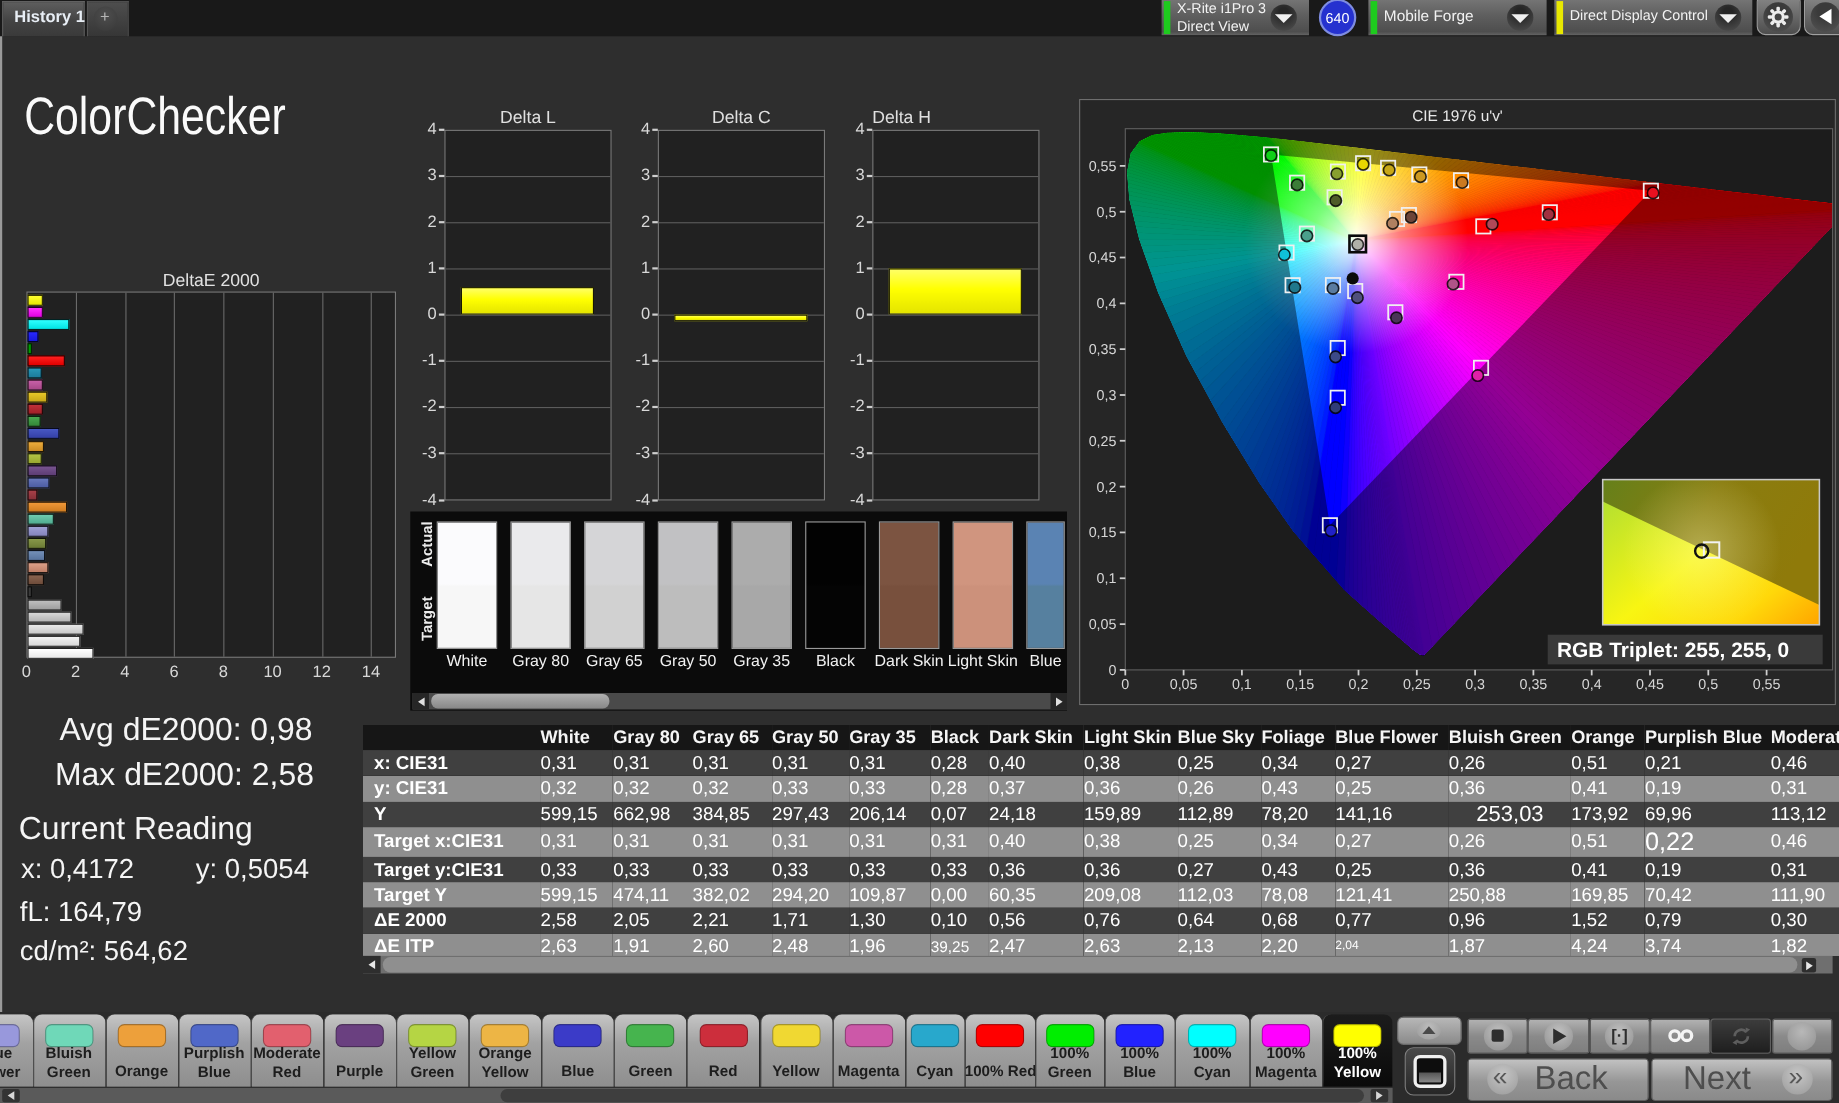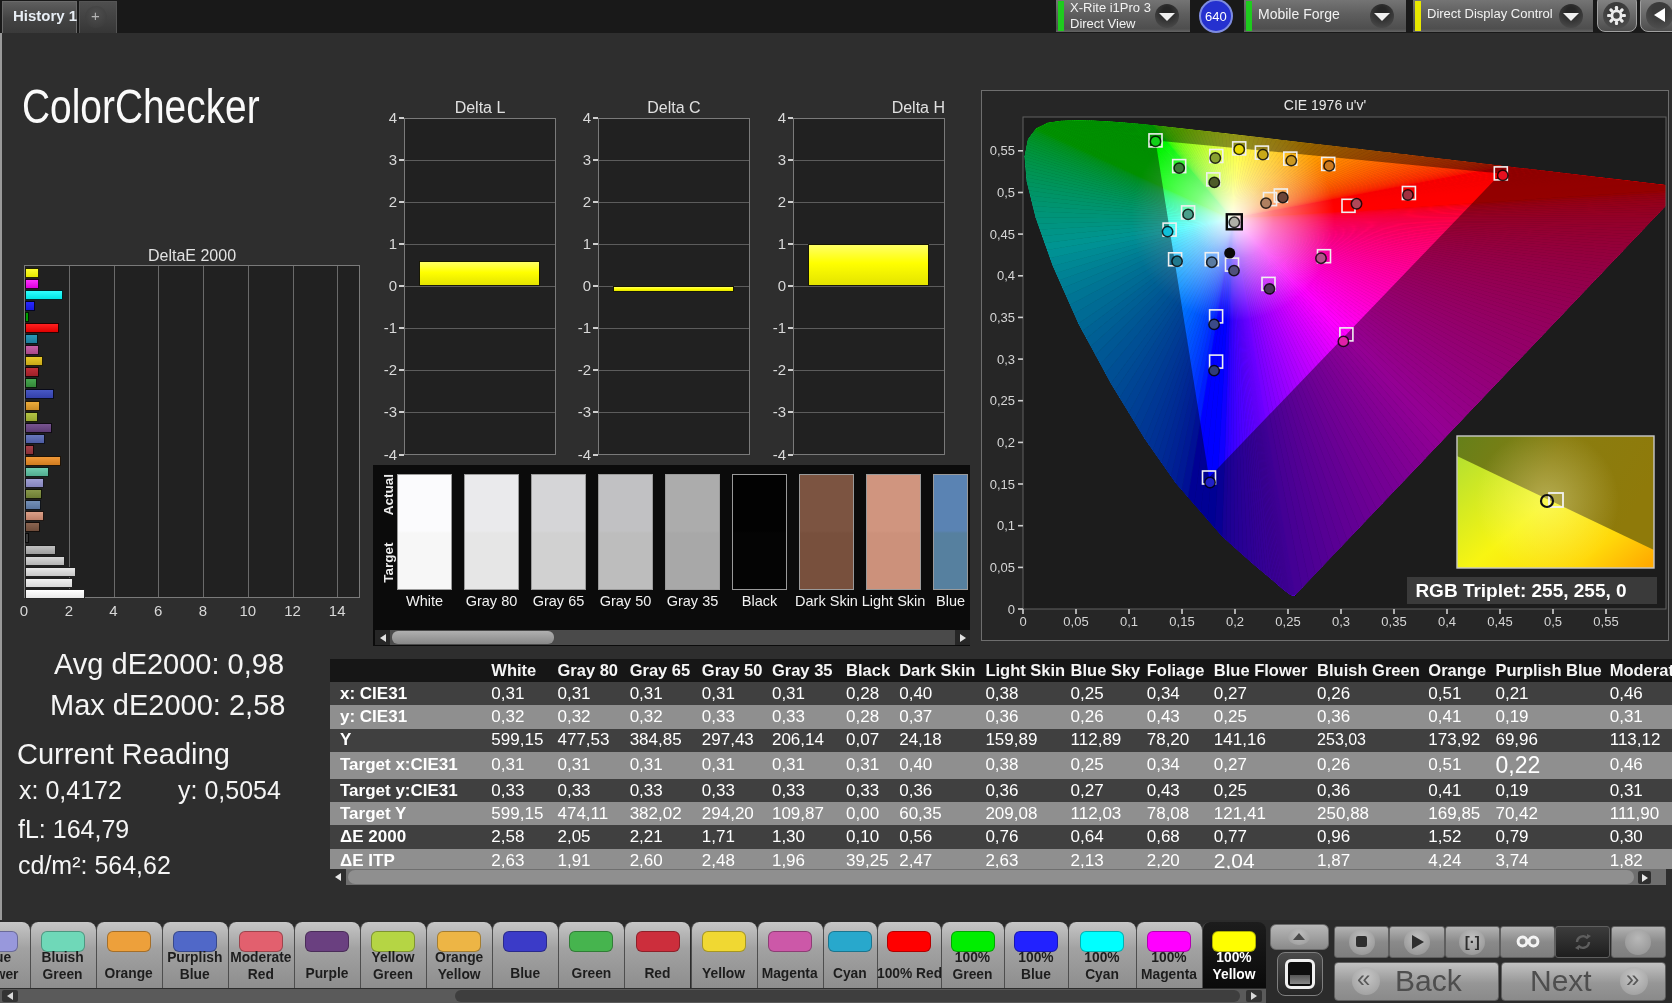--- a/index.html
+++ b/index.html
@@ -157,21 +157,21 @@
 <div class="txt" style="left:565px;top:277.2px;width:26px;text-align:right;font-size:15px;color:#d8d8d8;">0</div>
 <div class="abs" style="left:593px;top:327.3px;width:5px;height:2px;background:#cfcfcf;"></div>
 <div class="txt" style="left:565px;top:319.3px;width:26px;text-align:right;font-size:15px;color:#d8d8d8;">-1</div>
 <div class="abs" style="left:593px;top:369.4px;width:5px;height:2px;background:#cfcfcf;"></div>
 <div class="txt" style="left:565px;top:361.4px;width:26px;text-align:right;font-size:15px;color:#d8d8d8;">-2</div>
 <div class="abs" style="left:593px;top:411.4px;width:5px;height:2px;background:#cfcfcf;"></div>
 <div class="txt" style="left:565px;top:403.4px;width:26px;text-align:right;font-size:15px;color:#d8d8d8;">-3</div>
 <div class="abs" style="left:593px;top:453.5px;width:5px;height:2px;background:#cfcfcf;"></div>
 <div class="txt" style="left:565px;top:445.5px;width:26px;text-align:right;font-size:15px;color:#d8d8d8;">-4</div>
 <div class="abs" style="left:613px;top:286.2px;width:121px;height:5.9px;background:linear-gradient(#ffff66,#ffff00 45%,#e4e400);border:1px solid rgba(0,0,0,.9);box-sizing:border-box;"></div>
-<div class="txt" style="left:793px;top:99px;width:152px;text-align:right;font-size:16px;color:#e0e0e0;">Delta H</div>
+<div class="txt" style="left:793px;top:99px;width:152px;text-align:left;font-size:16px;color:#e0e0e0;">Delta H</div>
 <div class="abs" style="left:793px;top:118px;width:152px;height:337px;background:#212121;border:1px solid #7a7a7a;box-sizing:border-box;"></div>
 <div class="abs" style="left:794px;top:160.1px;width:150px;height:1px;background:#5c5c5c;"></div>
 <div class="abs" style="left:794px;top:202.1px;width:150px;height:1px;background:#5c5c5c;"></div>
 <div class="abs" style="left:794px;top:244.2px;width:150px;height:1px;background:#5c5c5c;"></div>
 <div class="abs" style="left:794px;top:286.2px;width:150px;height:1px;background:#5c5c5c;"></div>
 <div class="abs" style="left:794px;top:328.3px;width:150px;height:1px;background:#5c5c5c;"></div>
 <div class="abs" style="left:794px;top:370.4px;width:150px;height:1px;background:#5c5c5c;"></div>
 <div class="abs" style="left:794px;top:412.4px;width:150px;height:1px;background:#5c5c5c;"></div>
 <div class="abs" style="left:788px;top:117.0px;width:5px;height:2px;background:#cfcfcf;"></div>
 <div class="txt" style="left:760px;top:109.0px;width:26px;text-align:right;font-size:15px;color:#d8d8d8;">4</div>
@@ -872,31 +872,31 @@
           <td style="color:#fff;font-size:17px;padding:0;">0,43</td>
           <td style="color:#fff;font-size:17px;padding:0;">0,25</td>
           <td style="color:#fff;font-size:17px;padding:0;">0,36</td>
           <td style="color:#fff;font-size:17px;padding:0;">0,41</td>
           <td style="color:#fff;font-size:17px;padding:0;">0,19</td>
           <td style="color:#fff;font-size:17px;padding:0;">0,31</td>
         </tr>
         <tr style="height:23.3px;background:#404040;">
           <td style="color:#fff;font-size:17px;font-weight:bold;padding:0 0 0 10px;">Y</td>
           <td style="color:#fff;font-size:17px;padding:0;">599,15</td>
-          <td style="color:#fff;font-size:17px;padding:0;">477,53</td>
+          <td style="color:#fff;font-size:17px;padding:0;">662,98</td>
           <td style="color:#fff;font-size:17px;padding:0;">384,85</td>
           <td style="color:#fff;font-size:17px;padding:0;">297,43</td>
           <td style="color:#fff;font-size:17px;padding:0;">206,14</td>
           <td style="color:#fff;font-size:17px;padding:0;">0,07</td>
           <td style="color:#fff;font-size:17px;padding:0;">24,18</td>
           <td style="color:#fff;font-size:17px;padding:0;">159,89</td>
           <td style="color:#fff;font-size:17px;padding:0;">112,89</td>
           <td style="color:#fff;font-size:17px;padding:0;">78,20</td>
           <td style="color:#fff;font-size:17px;padding:0;">141,16</td>
-          <td style="color:#fff;font-size:16px;padding:0;">253,03</td>
+          <td style="color:#fff;font-size:20px;padding:0;text-align:center;">253,03</td>
           <td style="color:#fff;font-size:17px;padding:0;">173,92</td>
           <td style="color:#fff;font-size:17px;padding:0;">69,96</td>
           <td style="color:#fff;font-size:17px;padding:0;">113,12</td>
         </tr>
         <tr style="height:23.3px;background:#8f8f8f;">
           <td style="color:#fff;font-size:17px;font-weight:bold;padding:0 0 0 10px;">Target x:CIE31</td>
           <td style="color:#fff;font-size:17px;padding:0;">0,31</td>
           <td style="color:#fff;font-size:17px;padding:0;">0,31</td>
           <td style="color:#fff;font-size:17px;padding:0;">0,31</td>
           <td style="color:#fff;font-size:17px;padding:0;">0,31</td>
@@ -966,26 +966,26 @@
           <td style="color:#fff;font-size:17px;padding:0;">0,79</td>
           <td style="color:#fff;font-size:17px;padding:0;">0,30</td>
         </tr>
         <tr style="height:23.3px;background:#8f8f8f;">
           <td style="color:#fff;font-size:17px;font-weight:bold;padding:0 0 0 10px;">ΔE ITP</td>
           <td style="color:#fff;font-size:17px;padding:0;">2,63</td>
           <td style="color:#fff;font-size:17px;padding:0;">1,91</td>
           <td style="color:#fff;font-size:17px;padding:0;">2,60</td>
           <td style="color:#fff;font-size:17px;padding:0;">2,48</td>
           <td style="color:#fff;font-size:17px;padding:0;">1,96</td>
-          <td style="color:#fff;font-size:17px;padding:0;">39,25</td>
+          <td style="color:#fff;font-size:14px;padding:0;">39,25</td>
           <td style="color:#fff;font-size:17px;padding:0;">2,47</td>
           <td style="color:#fff;font-size:17px;padding:0;">2,63</td>
           <td style="color:#fff;font-size:17px;padding:0;">2,13</td>
           <td style="color:#fff;font-size:17px;padding:0;">2,20</td>
-          <td style="color:#fff;font-size:21px;padding:0;">2,04</td>
+          <td style="color:#fff;font-size:11px;padding:0;">2,04</td>
           <td style="color:#fff;font-size:17px;padding:0;">1,87</td>
           <td style="color:#fff;font-size:17px;padding:0;">4,24</td>
           <td style="color:#fff;font-size:17px;padding:0;">3,74</td>
           <td style="color:#fff;font-size:17px;padding:0;">1,82</td>
         </tr>
       </tbody>
     </table>
   </div>
 <div class="abs" style="left:330px;top:869px;width:1336px;height:16px;background:#6f6f6f;"></div>
 <div class="abs" style="left:330px;top:869px;width:16px;height:16px;background:#2e2e2e;"></div>

